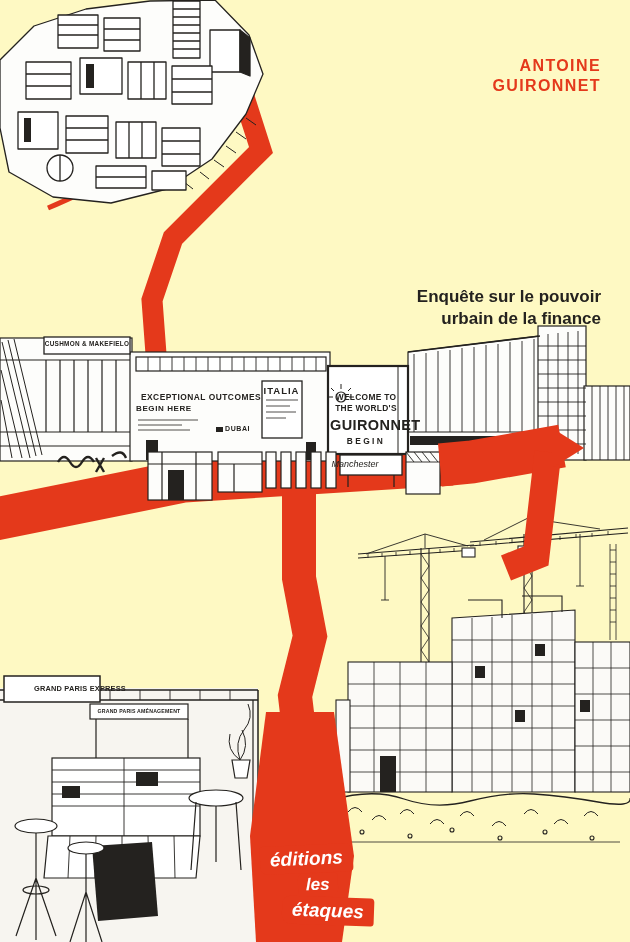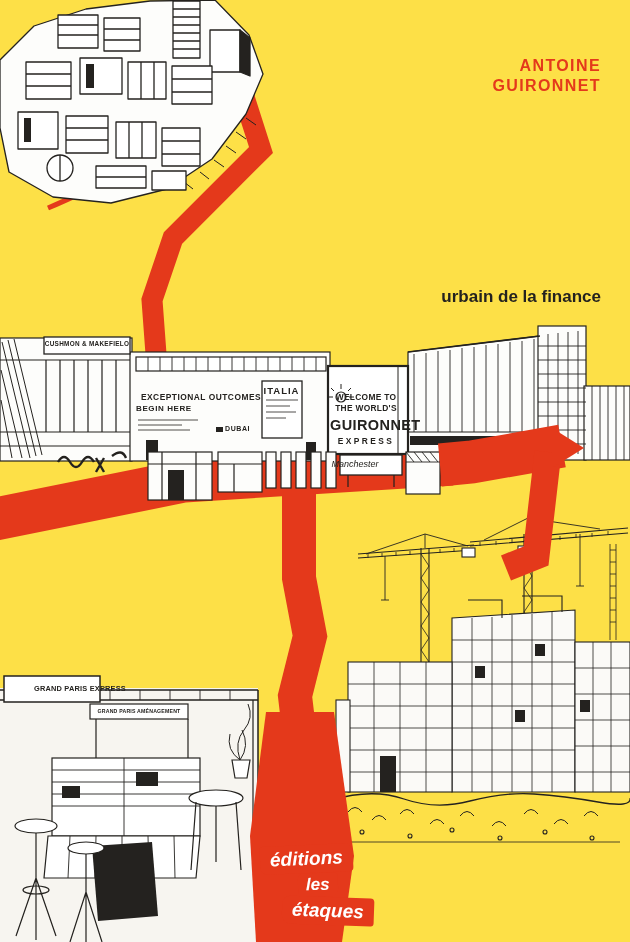--- a/index.html
+++ b/index.html
@@ -1,20 +1,20 @@
 <!DOCTYPE html>
 <html><head>
 <meta charset="utf-8">
 <style>
   * { margin:0; padding:0; box-sizing:border-box; }
   html,body { background:#8a8782; }
   body { font-family:"Liberation Sans", sans-serif; }
   .cover {
     position:relative; width:630px; height:942px; margin:0 auto;
-    background:#fde047; overflow:hidden;
+    background:#fef9c3; overflow:hidden;
   }
   .art { position:absolute; left:0; top:0; width:630px; height:942px; display:block; }
   .ov { position:absolute; }
 
   .author { top:56px; right:29px; text-align:right; color:#e4391b;
             font-weight:800; font-size:16px; line-height:1.25; letter-spacing:1.4px; }
   .title { top:126px; right:25px; text-align:right; color:#e4391b; font-weight:800; }
   .title .tl { display:block; font-size:52px; line-height:1.18; transform-origin:100% 50%; white-space:nowrap; }
   .title .t1 { transform:scaleX(0.90); }
   .title .t2 { transform:scaleX(0.64); }
@@ -215,34 +215,35 @@
     <path fill="#E4391B" stroke="none" d="M266,712 L334,712 L354,856 L342,942 L256,942 L250,836 Z"></path>
   </svg>
 
   <div class="ov author">
     <div>ANTOINE</div>
     <div>GUIRONNET</div>
   </div>
 
 
   <div class="ov subtitle">
+    <div>Enquête sur le pouvoir</div>
     <div>urbain de la finance</div>
   </div>
 
   <div class="sign sg-agency">CUSHMON &amp; MAKEFIELO</div>
   <div class="sign sg-exc1">EXCEPTIONAL OUTCOMES</div>
   <div class="sign sg-exc2">BEGIN HERE</div>
   <div class="sign sg-italia">ITALIA</div>
   <div class="sign sg-dubai">DUBAI</div>
 
   <div class="sign sg-welcome">
     <div class="w-sm">WELCOME TO</div>
     <div class="w-sm">THE WORLD'S</div>
     <div class="w-lg">GUIRONNET</div>
-    <div class="w-sp">EXPRESS</div>
+    <div class="w-sp">BEGIN</div>
   </div>
 
   <div class="sign sg-manch">Manchester</div>
   <div class="sign sg-gpe">GRAND PARIS EXPRESS</div>
   <div class="sign sg-gpa">GRAND PARIS AMÉNAGEMENT</div>
 
   <div class="ov publisher">
     <span class="patch p1">éditions</span>
     <span class="patch p2">les</span>
     <span class="patch p3">étaques</span>

